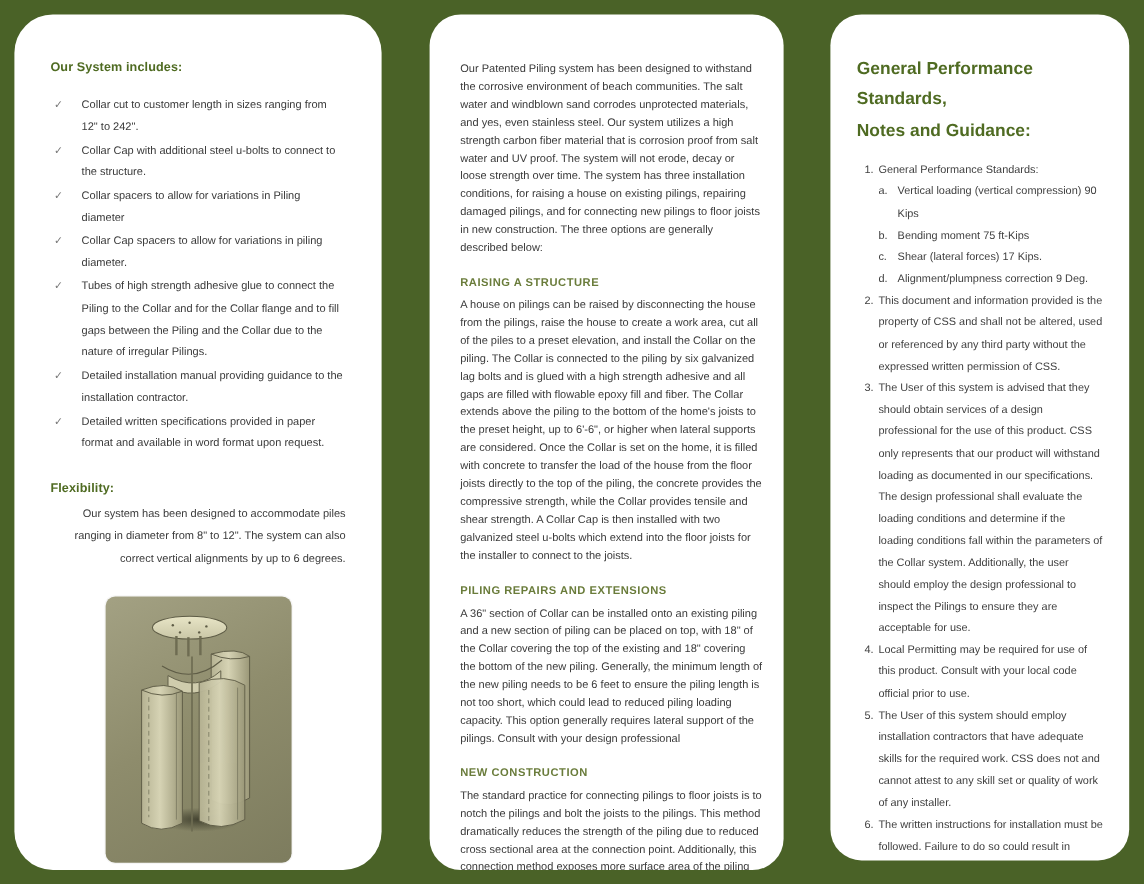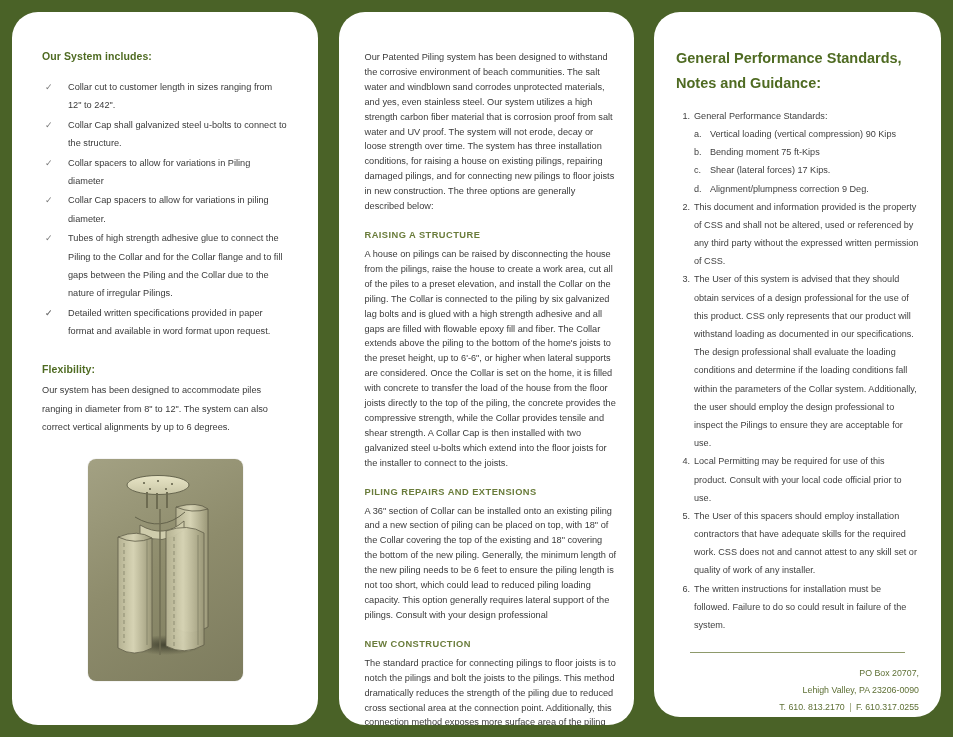--- a/index.html
+++ b/index.html
@@ -30,27 +30,28 @@
     position: relative;
   }
   .panel-inner {
     padding: 38px 30px 20px 30px;
     box-sizing: border-box;
     height: 100%;
   }
   #panel-left {
     width: 306px;
     margin: 12px 0 12px 12px;
+    border-radius: 32px;
   }
   #panel-middle {
     width: 295px;
     margin: 12px 0 12px 0;
   }
   #panel-right {
-    width: 287px;
+    width: 249px;
     margin: 12px 12px 20px 0;
   }
   #panel-middle .panel-inner { padding: 38px 17px 20px 26px; }
   #panel-right .panel-inner { padding: 34px 22px 20px 22px; }
 
   
   .h-green {
     color: #4f6b22;
     font-weight: bold;
     font-size: 10.5px;
@@ -76,20 +77,21 @@
     font-size: 9.2px;
     line-height: 1.62;
     margin: 0 0 0 0;
     text-align: left;
   }
   .body-spaced {
     color: #3a3a3a;
     font-size: 9.2px;
     line-height: 2.05;
     margin: 0;
+    text-align: right;
   }
 
   
   ul.checklist {
     list-style: none;
     margin: 0 0 22px 0;
     padding: 0;
   }
   ul.checklist li {
     position: relative;
@@ -185,25 +187,25 @@
 <body>
 
 <div class="brochure">
 
   <section class="panel" id="panel-left">
     <div class="panel-inner">
       <h2 class="h-green">Our System includes:</h2>
 
       <ul class="checklist" id="checklist">
           <li><span class="check">✓</span><span>Collar cut to customer length in sizes ranging from 12" to 242".</span></li>
-          <li><span class="check">✓</span><span>Collar Cap shall galvanized steel u-bolts to connect to the structure.</span></li>
+          <li><span class="check">✓</span><span>Collar Cap with additional steel u-bolts to connect to the structure.</span></li>
           <li><span class="check">✓</span><span>Collar spacers to allow for variations in Piling diameter</span></li>
           <li><span class="check">✓</span><span>Collar Cap spacers to allow for variations in piling diameter.</span></li>
           <li><span class="check">✓</span><span>Tubes of high strength adhesive glue to connect the Piling to the Collar and for the Collar flange and to fill gaps between the Piling and the Collar due to the nature of irregular Pilings.</span></li>
-          <li><span class="check">✓</span></li>
+          <li><span class="check">✓</span><span>Detailed installation manual providing guidance to the installation contractor.</span></li>
           <li><span class="check">✓</span><span>Detailed written specifications provided in paper format and available in word format upon request.</span></li>
         </ul>
 
       <h3 class="h-green" style="margin-bottom:6px">Flexibility:</h3>
       <p class="body-spaced">Our system has been designed to accommodate piles ranging in diameter from 8" to 12".  The system can also correct vertical alignments by up to 6 degrees.</p>
 
       <div class="product-figure">
         <svg width="155" height="222" viewBox="0 0 155 222">
           <defs>
             <linearGradient id="tube" x1="0" y1="0" x2="1" y2="0">
@@ -279,21 +281,21 @@
       <ol class="numlist" id="numlist">
           <li><span class="num">1.</span><span>General Performance Standards:</span><ol class="sublist">
               <li><span class="num">a.</span><span>Vertical loading (vertical compression) 90 Kips</span></li>
               <li><span class="num">b.</span><span>Bending moment 75 ft-Kips</span></li>
               <li><span class="num">c.</span><span>Shear (lateral forces) 17 Kips.</span></li>
               <li><span class="num">d.</span><span>Alignment/plumpness correction 9 Deg.</span></li>
             </ol></li>
           <li><span class="num">2.</span><span>This document and information provided is the property of CSS and shall not be altered, used or referenced by any third party without the expressed written permission of CSS.</span></li>
           <li><span class="num">3.</span><span>The User of this system is advised that they should obtain services of a design professional for the use of this product.  CSS only represents that our product will withstand loading as documented in our specifications.  The design professional shall evaluate the loading conditions and determine if the loading conditions fall within the parameters of the Collar system.  Additionally, the user should employ the design professional to inspect the Pilings to ensure they are acceptable for use.</span></li>
           <li><span class="num">4.</span><span>Local Permitting may be required for use of this product.  Consult with your local code official prior to use.</span></li>
-          <li><span class="num">5.</span><span>The User of this spacers should employ installation contractors that have adequate skills for the required work. CSS does not and cannot attest to any skill set or quality of work of any installer.</span></li>
+          <li><span class="num">5.</span><span>The User of this system should employ installation contractors that have adequate skills for the required work. CSS does not and cannot attest to any skill set or quality of work of any installer.</span></li>
           <li><span class="num">6.</span><span>The written instructions for installation must be followed.  Failure to do so could result in failure of the system.</span></li>
         </ol>
 
       <div class="contact">
         <div class="rule"></div>
         <div class="contact-line">PO Box 20707,</div>
         <div class="contact-line">Lehigh Valley, PA 23206-0090</div>
         <div class="contact-line">
           <span>T. 610. 813.2170</span>
           <span class="divider-pipe">|</span>

